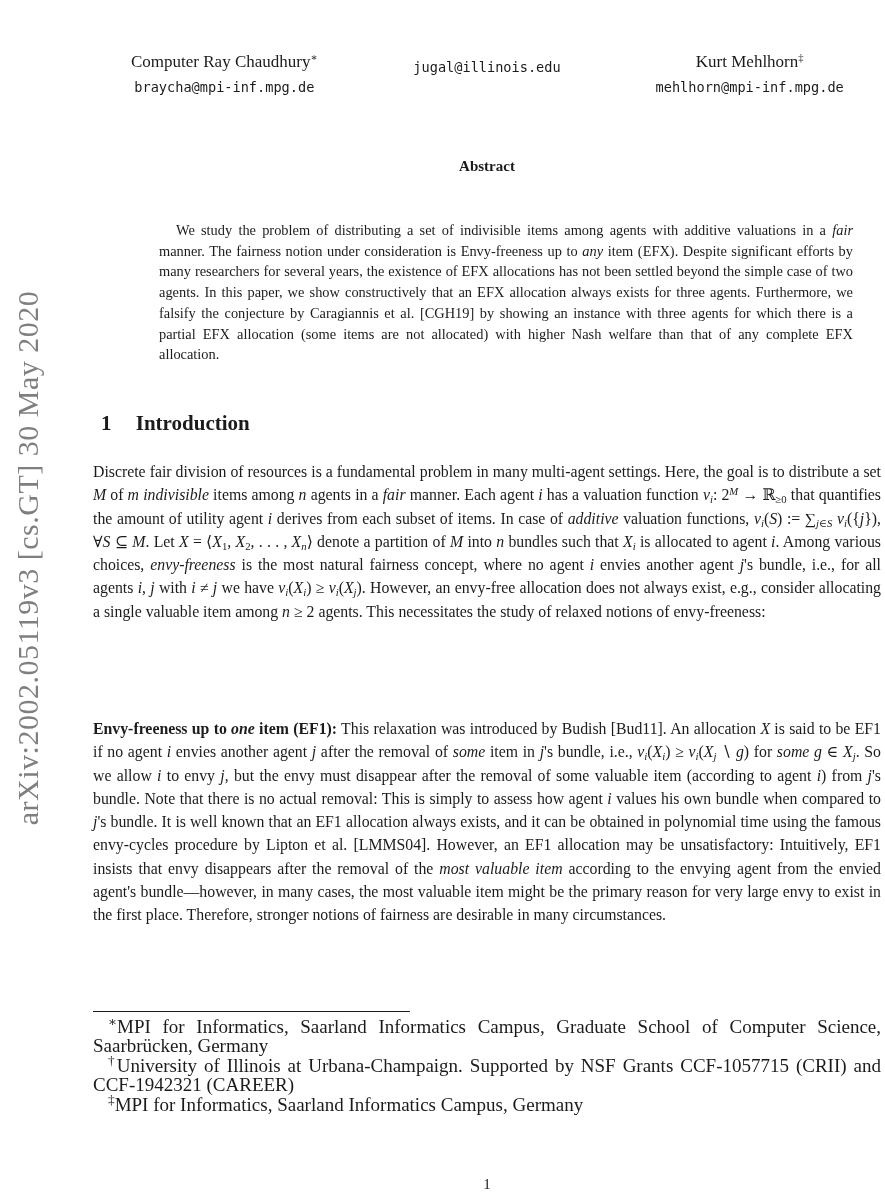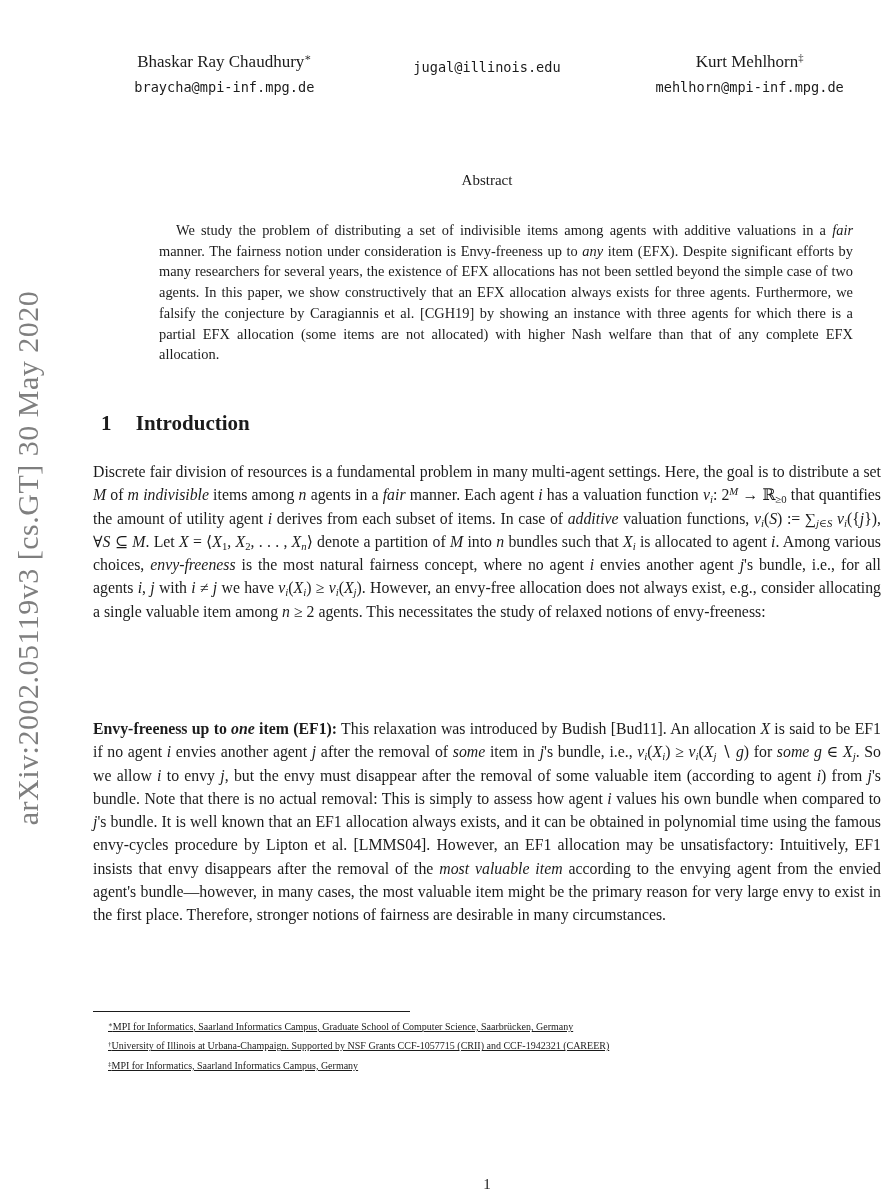--- a/index.html
+++ b/index.html
@@ -26,22 +26,22 @@
   }
   .author{flex:1;text-align:center;}
   .author-name{font-size:17px;}
   .author-name sup{font-size:62%;vertical-align:0.55em;line-height:0;}
   .author-email{
     margin-top:7px;font-size:13.6px;
     font-family:"DejaVu Sans Mono","Liberation Mono",monospace;
   }
 
   .abstract-heading{
-    position:absolute;left:93px;top:172px;width:788px;
-    text-align:center;font-weight:normal;font-size:15px;
+    position:absolute;left:93px;top:158px;width:788px;
+    text-align:center;font-weight:bold;font-size:15px;
   }
   .abstract-body{
     position:absolute;left:143px;top:204px;width:694px;margin:16px;
     font-size:14.4px;line-height:20.7px;text-align:justify;text-indent:17px;
   }
 
   .section-heading{
     position:absolute;left:93px;top:403px;margin:8px;
     font-size:21px;font-weight:bold;
   }
@@ -57,41 +57,41 @@
   sub{font-size:68%;vertical-align:-0.3em;line-height:0;}
   sup{font-size:68%;vertical-align:0.45em;line-height:0;}
   i sub, sub i{font-style:italic;}
 
   .footnote-rule{
     position:absolute;left:93px;top:1011px;width:317px;height:0;
     border-top:1.4px solid #1b1b1b;
   }
   .footnotes{
     position:absolute;left:93px;top:1017px;width:788px;
-    font-size:10px;line-height:19.4px;text-align:justify;text-decoration:underline;
+    font-size:19px;line-height:19.4px;text-align:justify;
   }
   .footnote{margin:0;text-indent:15px;}
   .footnote sup{font-size:70%;vertical-align:0.5em;}
 
   .page-number{
     position:absolute;left:93px;top:1176px;width:788px;
     text-align:center;font-size:15px;
   }
 </style>
 </head>
 <body>
 
 <div class="page">
 
   <div class="arxiv-stamp">arXiv:2002.05119v3  [cs.GT]  30 May 2020</div>
 
 
   <div class="authors">
     <div class="author">
-      <div class="author-name"><span>Bhaskar Ray Chaudhury</span><sup>∗</sup></div>
+      <div class="author-name"><span>Computer Ray Chaudhury</span><sup>∗</sup></div>
       <div class="author-email">braycha@mpi-inf.mpg.de</div>
     </div>
     <div class="author">
       <div class="author-email">jugal@illinois.edu</div>
     </div>
     <div class="author">
       <div class="author-name"><span>Kurt Mehlhorn</span><sup>‡</sup></div>
       <div class="author-email">mehlhorn@mpi-inf.mpg.de</div>
     </div>
   </div>

